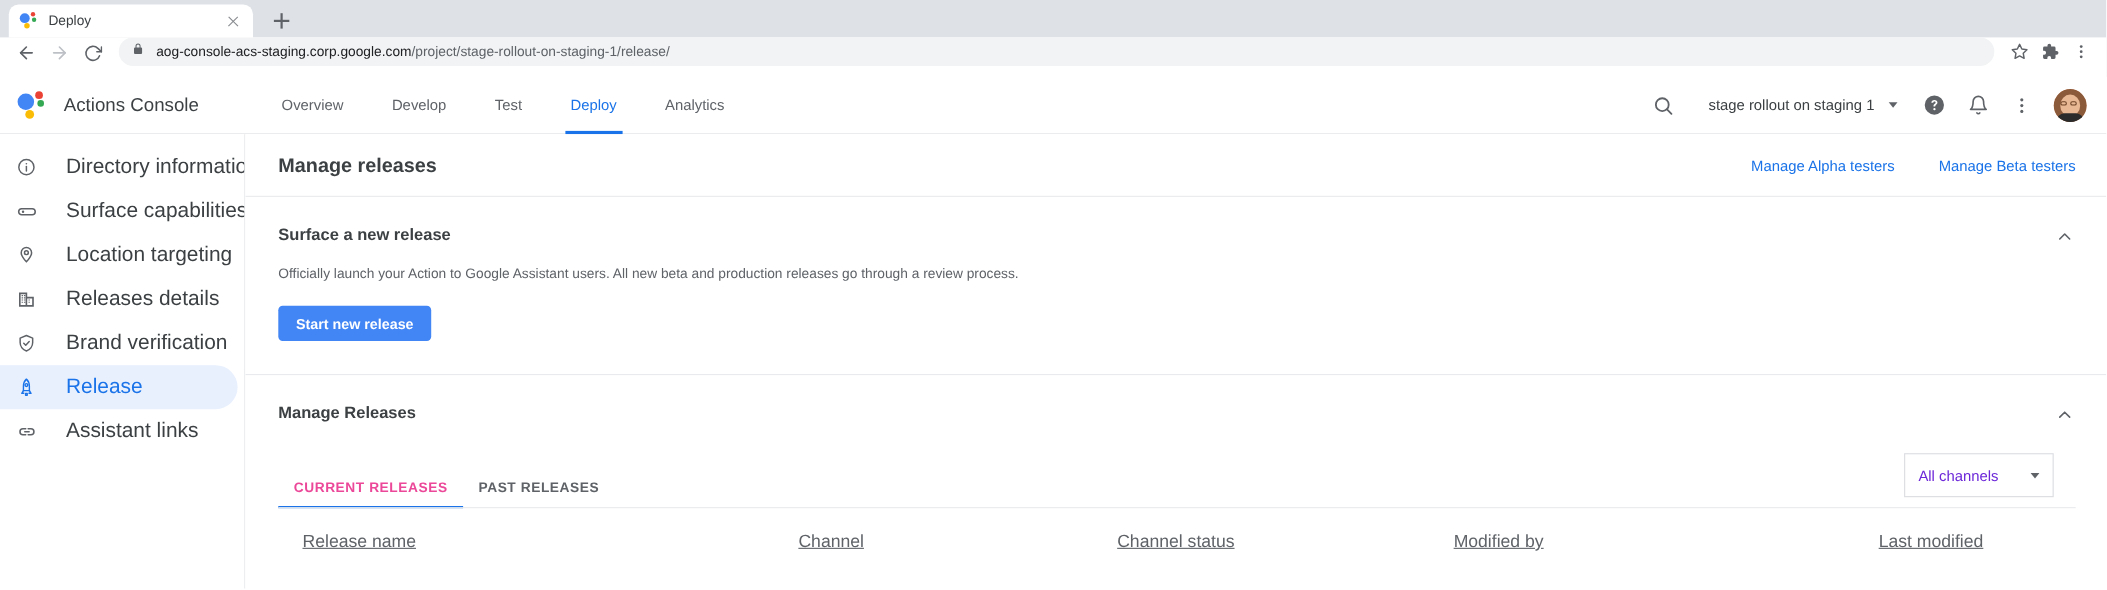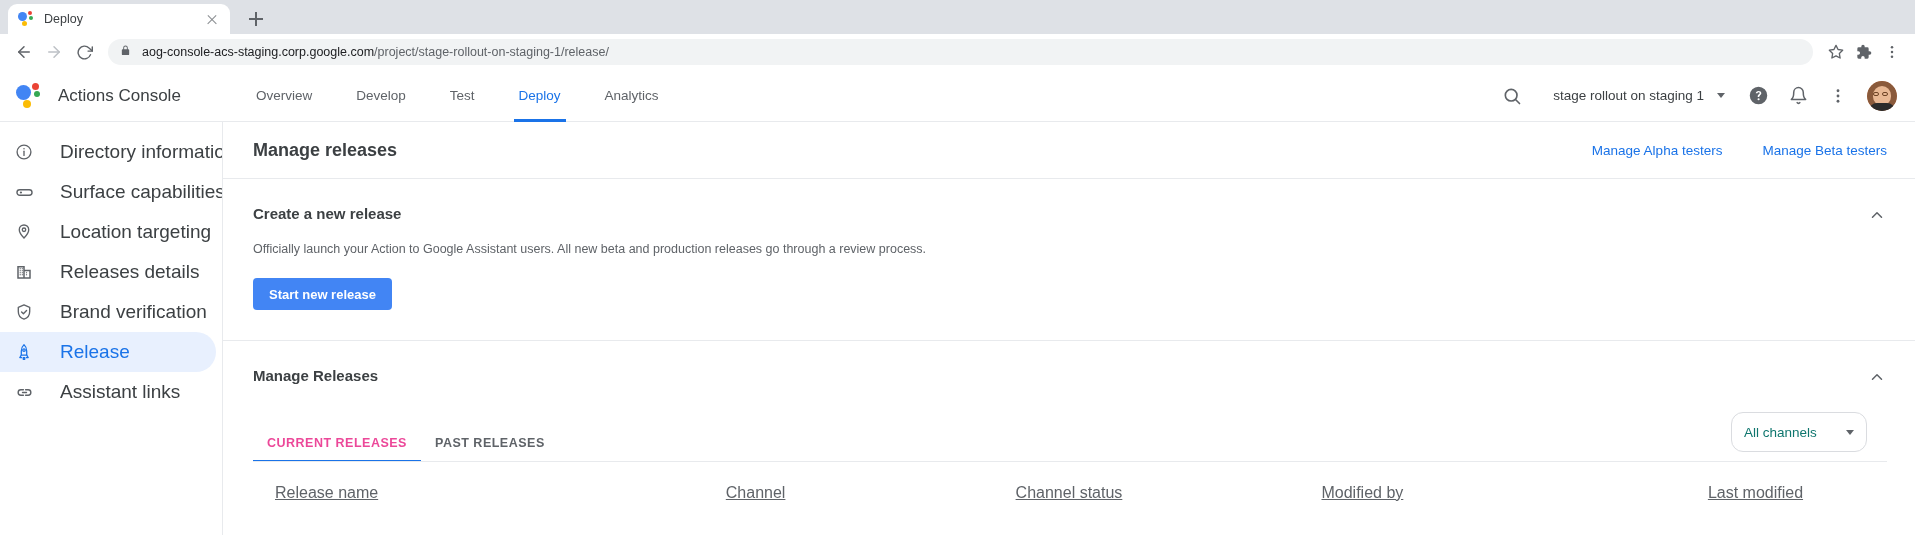--- a/index.html
+++ b/index.html
@@ -44,21 +44,21 @@
     width: 28px; height: 28px; margin-left: 12px; margin-bottom: 1px;
     position: relative; border-radius: 50%;
   }
   .new-tab::before, .new-tab::after {
     content: ""; position: absolute; background: #5f6368;
   }
   .new-tab::before { left: 7px; top: 13.3px; width: 14px; height: 1.6px; }
   .new-tab::after  { left: 13.2px; top: 7px; width: 1.6px; height: 14px; }
 
   .toolbar {
-    height: 36px; background: #fff; display: flex; align-items: center;
+    height: 36px; background: #fff; display: flex; align-items: flex-start;
     padding: 0 10px; gap: 2px;
   }
   .nav-btn {
     width: 28px; height: 28px; display: flex; align-items: center;
     justify-content: center; border-radius: 50%; color: #5f6368;
   }
   .nav-btn svg { display: block; }
   .nav-btn.disabled { color: #bdc1c6; }
   .omnibox {
     flex: 1; height: 26px; background: #f1f3f4; border-radius: 13px;
@@ -192,22 +192,22 @@
   .rel-tab.active { color: #ec4899; }
   .rel-tab.active::after {
     content: ""; position: absolute; left: 0; right: 0; bottom: 0;
     height: 2.5px; background: #1a73e8;
   }
   .tabs-underline {
     position: absolute; left: 0; right: 0; bottom: 0; height: 1px; background: #e8eaed;
   }
   .channel-select {
     margin-left: auto; margin-bottom: 10px; width: 136px; height: 40px;
-    border: 1px solid #dadce0; border-radius: 12px; display: flex;
-    align-items: center; padding: 0 12px; font-size: 13.5px; color: #0f766e;
+    border: 1px solid #dadce0; border-radius: 0; display: flex;
+    align-items: center; padding: 0 12px; font-size: 13.5px; color: #6d28d9;
   }
   .channel-select .caret-down { margin-left: auto; }
 
   .rel-table { width: 100%; margin-top: 22px; }
   .rel-thead { display: flex; font-size: 16px; color: #5f6368; padding: 0 2px 14px 22px; text-decoration: underline; }
   .col-name { width: 28%; }
   .col-channel { width: 18%; }
   .col-review { width: 19%; }
   .col-modby { width: 24%; }
   .col-lastmod { width: 11%; }
@@ -412,21 +412,21 @@
 
     <div class="content-head">
       <h1 class="page-title">Manage releases</h1>
       <div class="head-links">
         <span class="head-link">Manage Alpha testers</span>
         <span class="head-link">Manage Beta testers</span>
       </div>
     </div>
 
     <section class="section">
-      <h2 class="section-title">Create a new release</h2>
+      <h2 class="section-title">Surface a new release</h2>
       <span class="collapse-btn">
         <svg width="18" height="18" viewBox="0 0 24 24" fill="none" stroke="currentColor" stroke-width="2" stroke-linecap="round" stroke-linejoin="round">
             <polyline points="6 15 12 9 18 15"></polyline>
           </svg>
       </span>
       <p class="section-desc">Officially launch your Action to Google Assistant users. All new beta and production releases go through a review process.</p>
       <div class="primary-btn">Start new release</div>
     </section>
 
     <section class="section">

